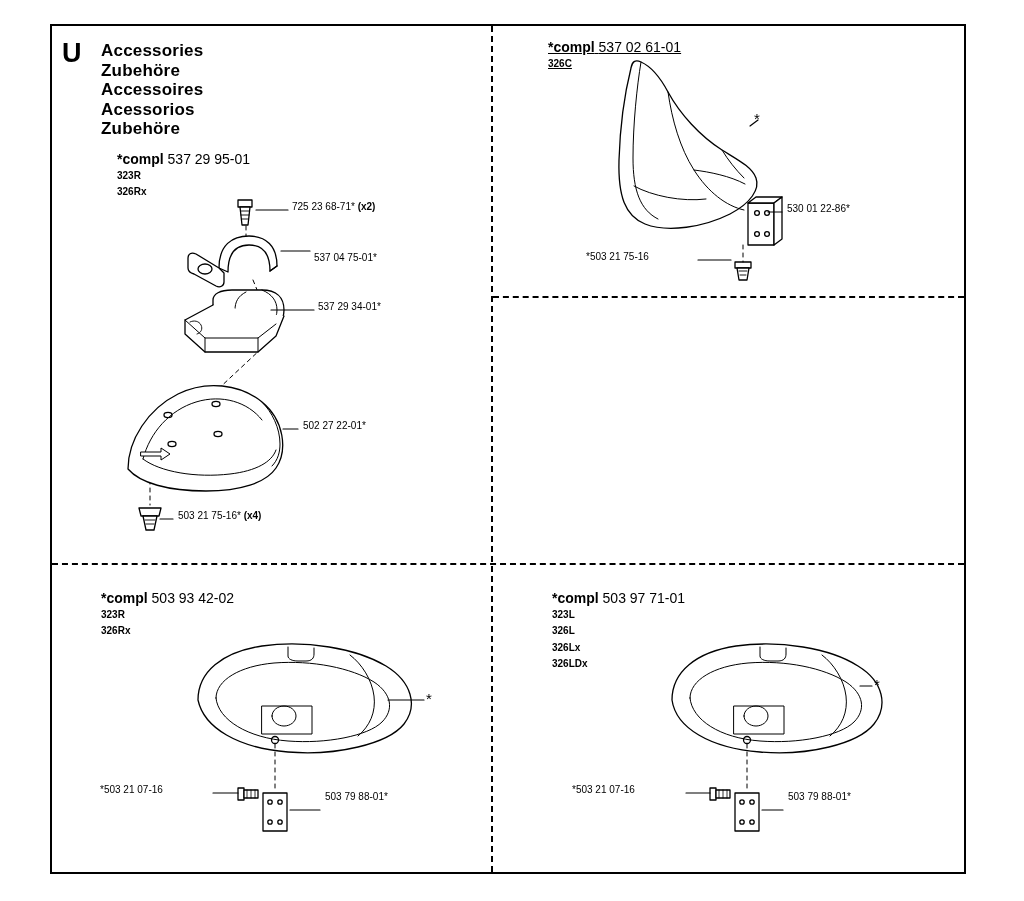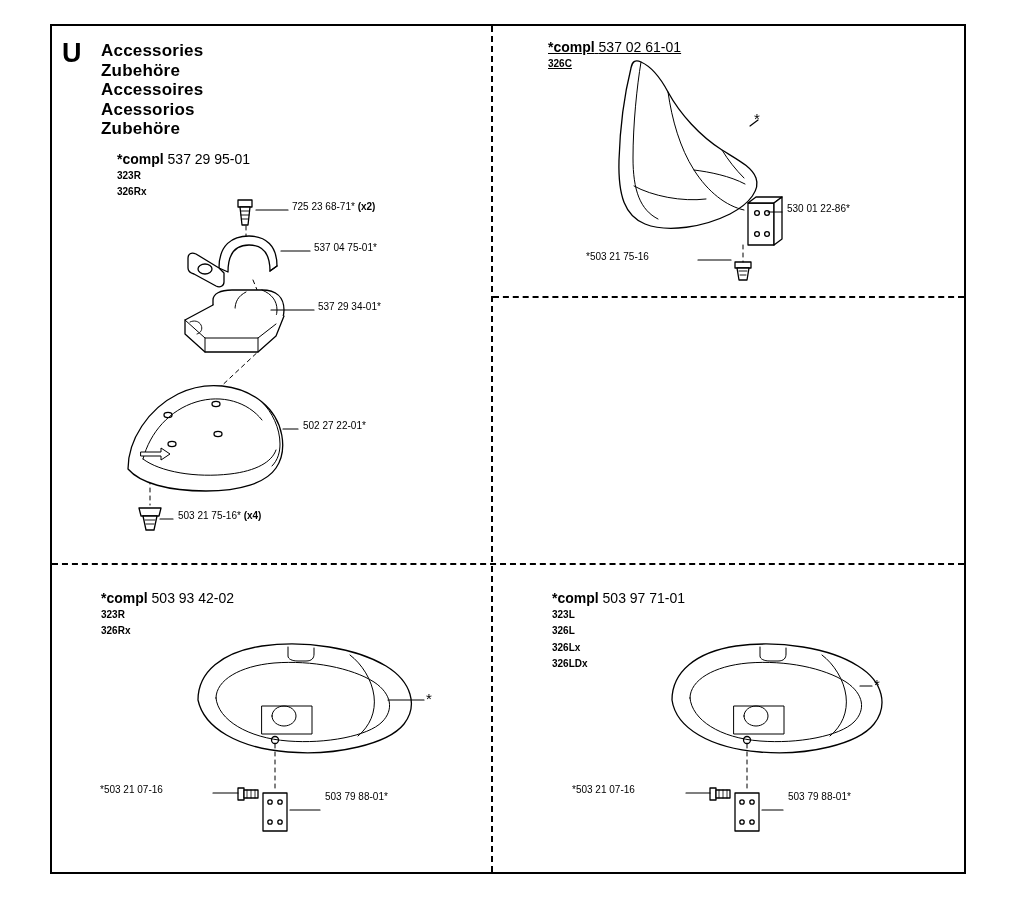--- a/index.html
+++ b/index.html
@@ -324,21 +324,21 @@
         <path d="M762 810 L783 810"></path>
         <path d="M686 793 L710 793"></path>
       </g>
     </g>
   </svg>
 
   <div class="label" style="left:292px; top:201px;">
     <span>725 23 68-71*</span>
     <b>(x2)</b>
   </div>
-  <div class="label" style="left:314px; top:242px;text-align:right;">537 04 75-01*</div>
+  <div class="label" style="left:314px; top:252px;text-align:right;">537 04 75-01*</div>
   <div class="label" style="left:318px; top:301px;">537 29 34-01*</div>
   <div class="label" style="left:303px; top:420px;text-align:center;">502 27 22-01*</div>
   <div class="label" style="left:178px; top:510px;">
     <span>503 21 75-16*</span>
     <b>(x4)</b>
   </div>
 
   <div class="label" style="left:787px; top:203px;">530 01 22-86*</div>
   <div class="label" style="left:586px; top:251px;">*503 21 75-16</div>
   <div class="asterisk" style="left:754px; top:110px;">*</div>

